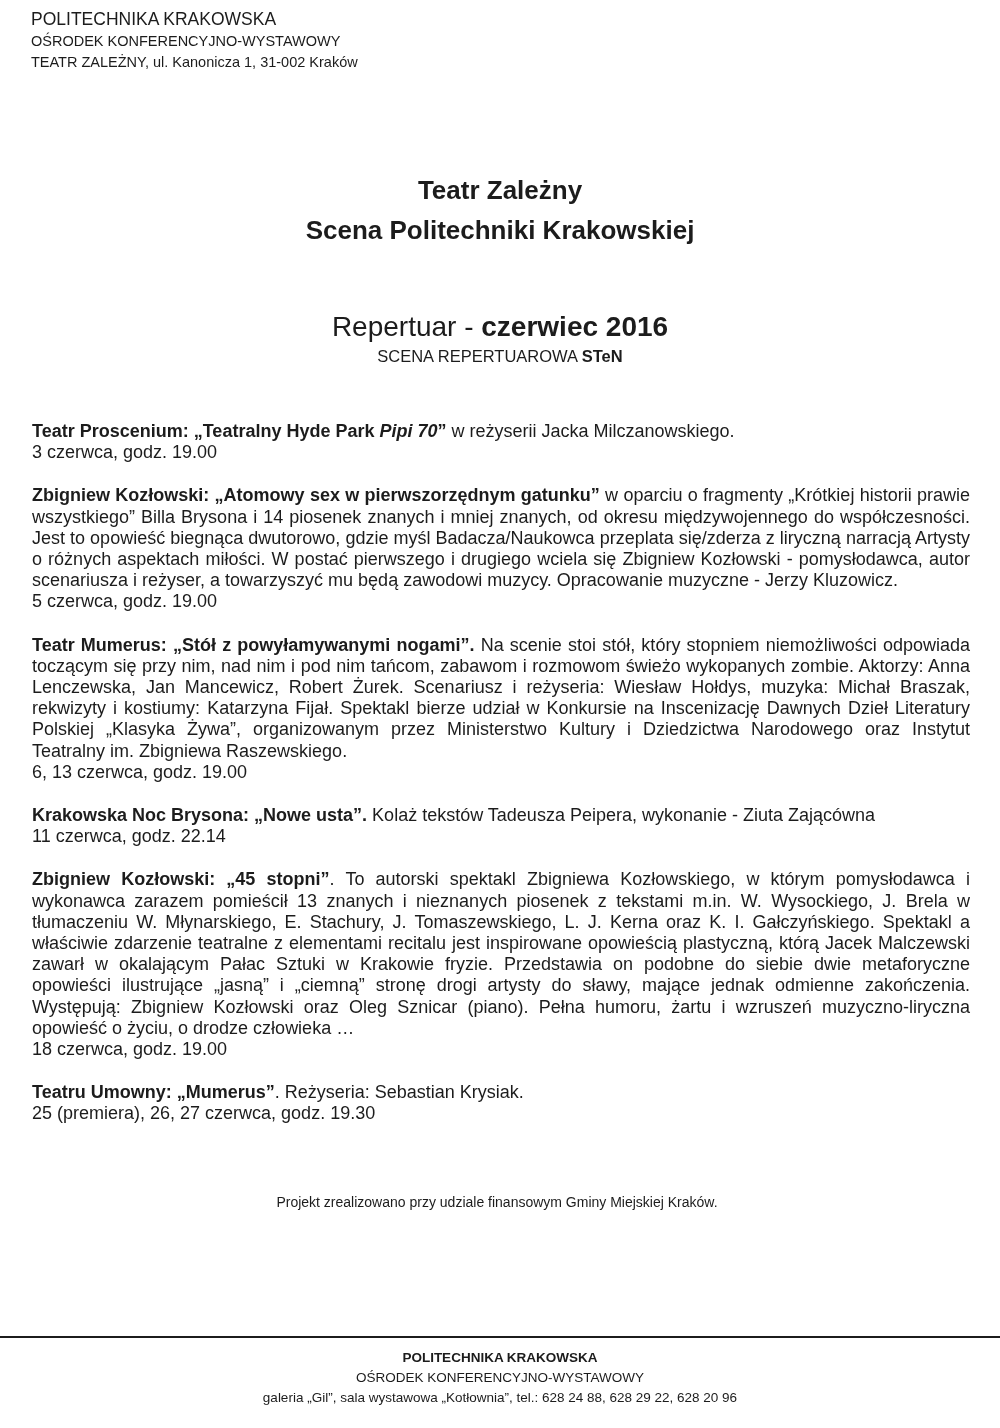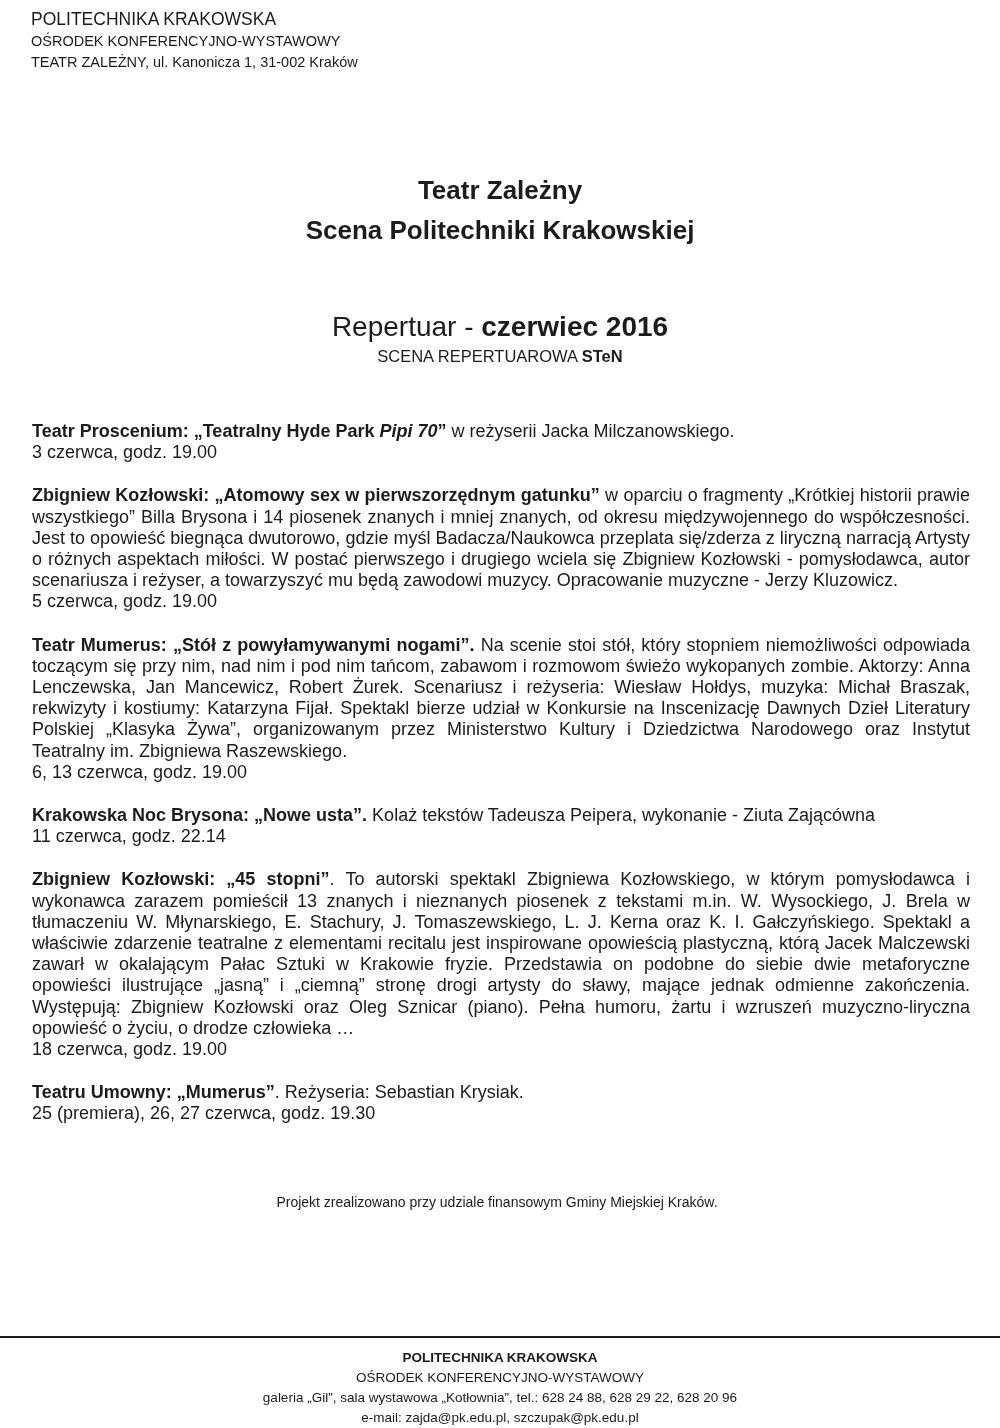--- a/index.html
+++ b/index.html
@@ -119,14 +119,13 @@
 
 </div>
 
 <div class="funding">Projekt zrealizowano przy udziale finansowym Gminy Miejskiej Kraków.</div>
 
 <hr class="footer-rule">
 <div class="footer">
   <div class="b">POLITECHNIKA KRAKOWSKA</div>
   <div>OŚRODEK KONFERENCYJNO-WYSTAWOWY</div>
   <div>galeria „Gil”, sala wystawowa „Kotłownia”, tel.: 628 24 88, 628 29 22, 628 20 96</div>
-  <div>e-mail: zajda@pk.edu.pl, szczupak@pk.edu.pl</div>
 </div>
 
 </body></html>

